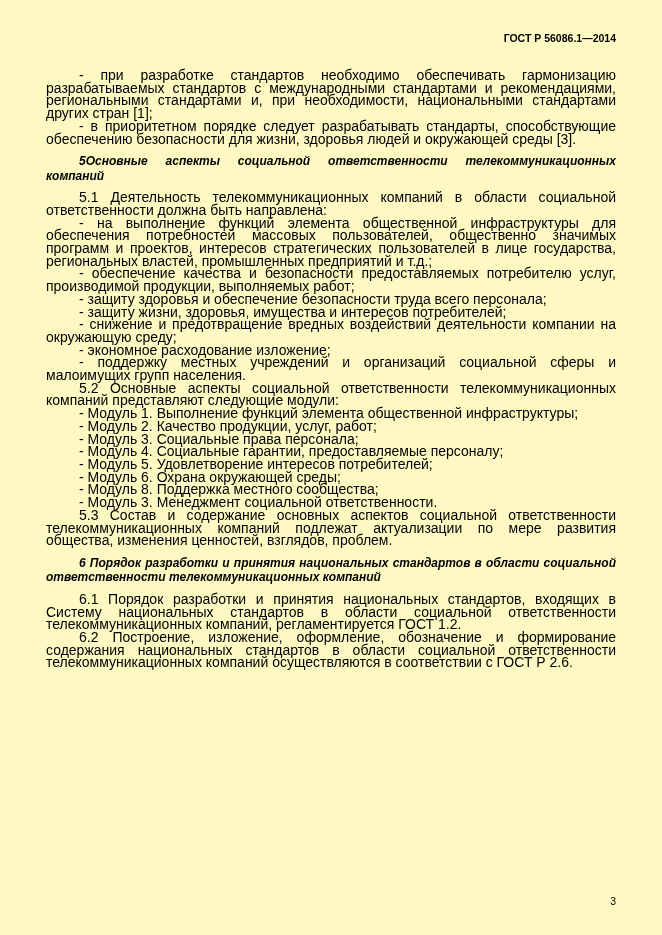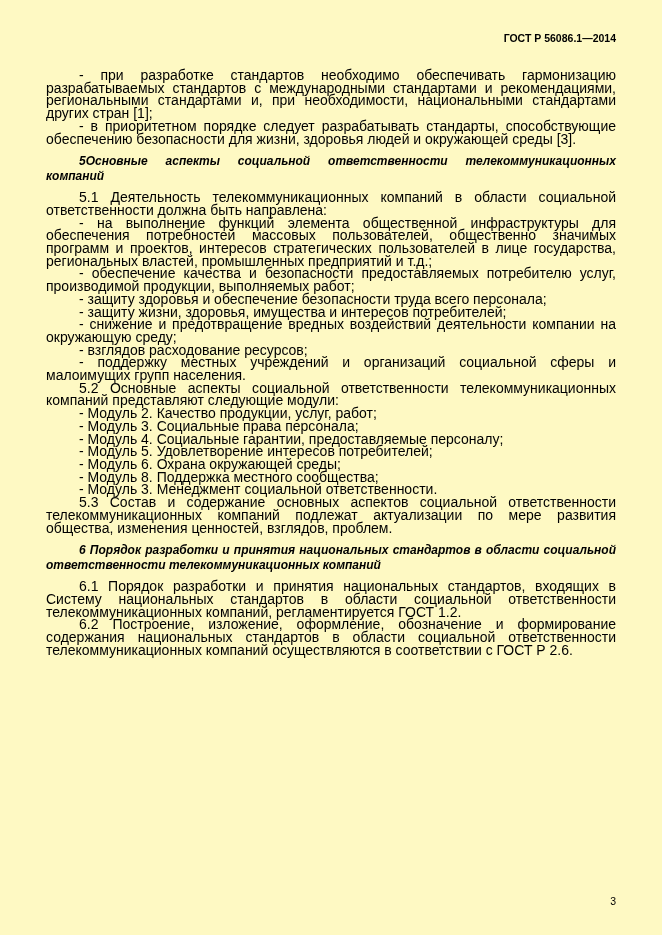--- a/index.html
+++ b/index.html
@@ -57,24 +57,25 @@
     <p class="para">- в приоритетном порядке следует разрабатывать стандарты, способствующие обеспечению безопасности для жизни, здоровья людей и окружающей среды [3].</p>
 
     <h2 class="heading">5Основные аспекты социальной ответственности телекоммуникационных компаний</h2>
 
     <p class="para">5.1 Деятельность телекоммуникационных компаний в области социальной ответственности должна быть направлена:</p>
     <p class="para">- на выполнение функций элемента общественной инфраструктуры для обеспечения потребностей массовых пользователей, общественно значимых программ и проектов, интересов стратегических пользователей в лице государства, региональных властей, промышленных предприятий и т.д.;</p>
     <p class="para">- обеспечение качества и безопасности предоставляемых потребителю услуг, производимой продукции, выполняемых работ;</p>
     <p class="para">- защиту здоровья и обеспечение безопасности труда всего персонала;</p>
     <p class="para">- защиту жизни, здоровья, имущества и интересов потребителей;</p>
     <p class="para">- снижение и предотвращение вредных воздействий деятельности компании на окружающую среду;</p>
-    <p class="para">- взглядов расходование ресурсов;</p>
+    <p class="para">- экономное расходование изложение;</p>
     <p class="para">- поддержку местных учреждений и организаций социальной сферы и малоимущих групп населения.</p>
 
     <p class="para">5.2 Основные аспекты социальной ответственности телекоммуникационных компаний представляют следующие модули:</p>
+    <p class="para">- Модуль 1. Выполнение функций элемента общественной инфраструктуры;</p>
     <p class="para">- Модуль 2. Качество продукции, услуг, работ;</p>
     <p class="para">- Модуль 3. Социальные права персонала;</p>
     <p class="para">- Модуль 4. Социальные гарантии, предоставляемые персоналу;</p>
     <p class="para">- Модуль 5. Удовлетворение интересов потребителей;</p>
     <p class="para">- Модуль 6. Охрана окружающей среды;</p>
     <p class="para">- Модуль 8. Поддержка местного сообщества;</p>
     <p class="para">- Модуль 3. Менеджмент социальной ответственности.</p>
 
     <p class="para">5.3 Состав и содержание основных аспектов социальной ответственности телекоммуникационных компаний подлежат актуализации по мере развития общества, изменения ценностей, взглядов, проблем.</p>
 

